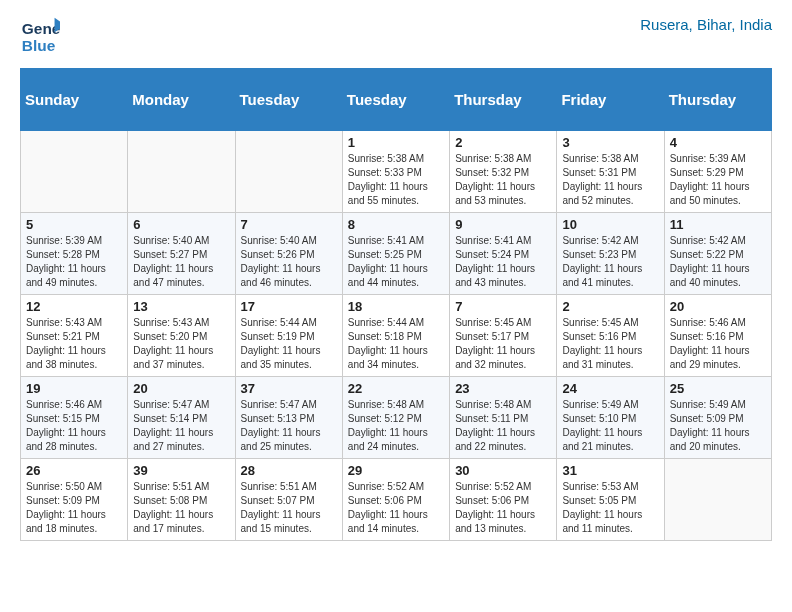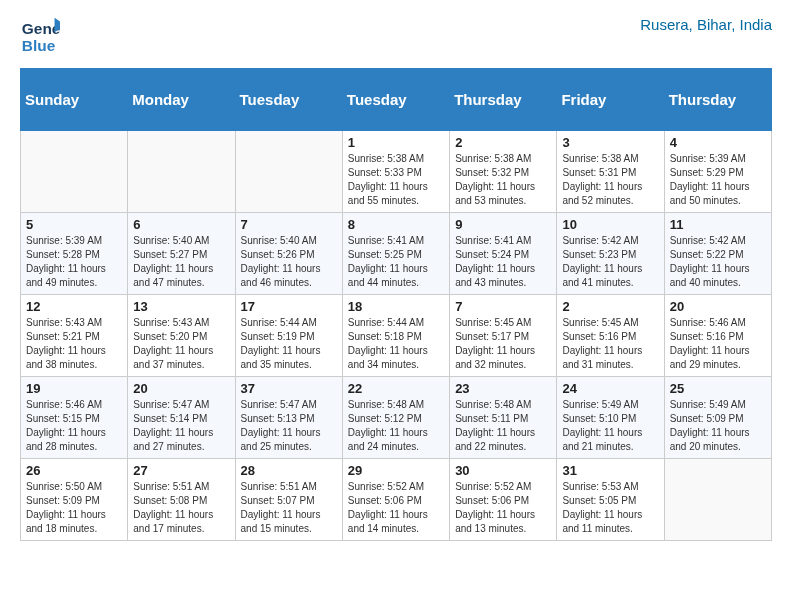--- a/index.html
+++ b/index.html
@@ -226,21 +226,21 @@
             <span class="day-num">25</span>
             <div class="day-info">Sunrise: 5:49 AM<br>Sunset: 5:09 PM<br>Daylight: 11 hours<br>and 20 minutes.</div>
           </td>
         </tr>
         <tr>
           <td>
             <span class="day-num">26</span>
             <div class="day-info">Sunrise: 5:50 AM<br>Sunset: 5:09 PM<br>Daylight: 11 hours<br>and 18 minutes.</div>
           </td>
           <td>
-            <span class="day-num">27</span>
+            <span class="day-num">39</span>
             <div class="day-info">Sunrise: 5:51 AM<br>Sunset: 5:08 PM<br>Daylight: 11 hours<br>and 17 minutes.</div>
           </td>
           <td>
             <span class="day-num">28</span>
             <div class="day-info">Sunrise: 5:51 AM<br>Sunset: 5:07 PM<br>Daylight: 11 hours<br>and 15 minutes.</div>
           </td>
           <td>
             <span class="day-num">29</span>
             <div class="day-info">Sunrise: 5:52 AM<br>Sunset: 5:06 PM<br>Daylight: 11 hours<br>and 14 minutes.</div>
           </td>

